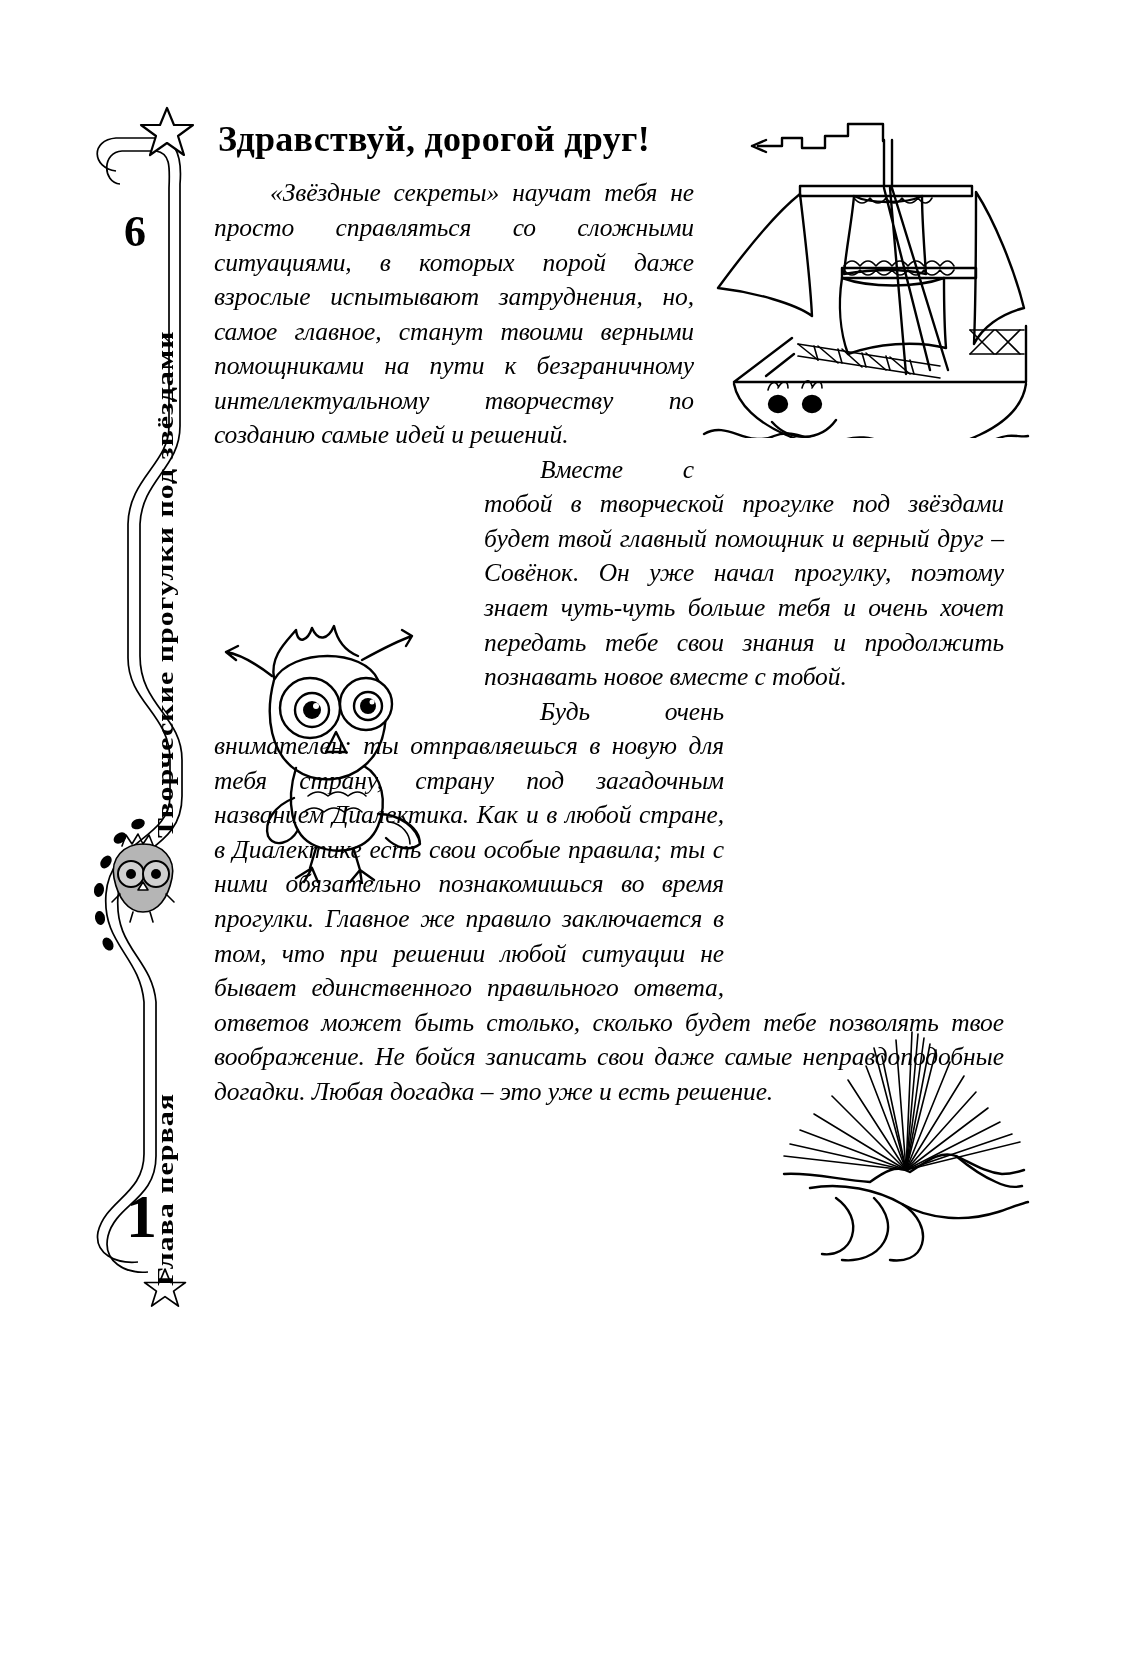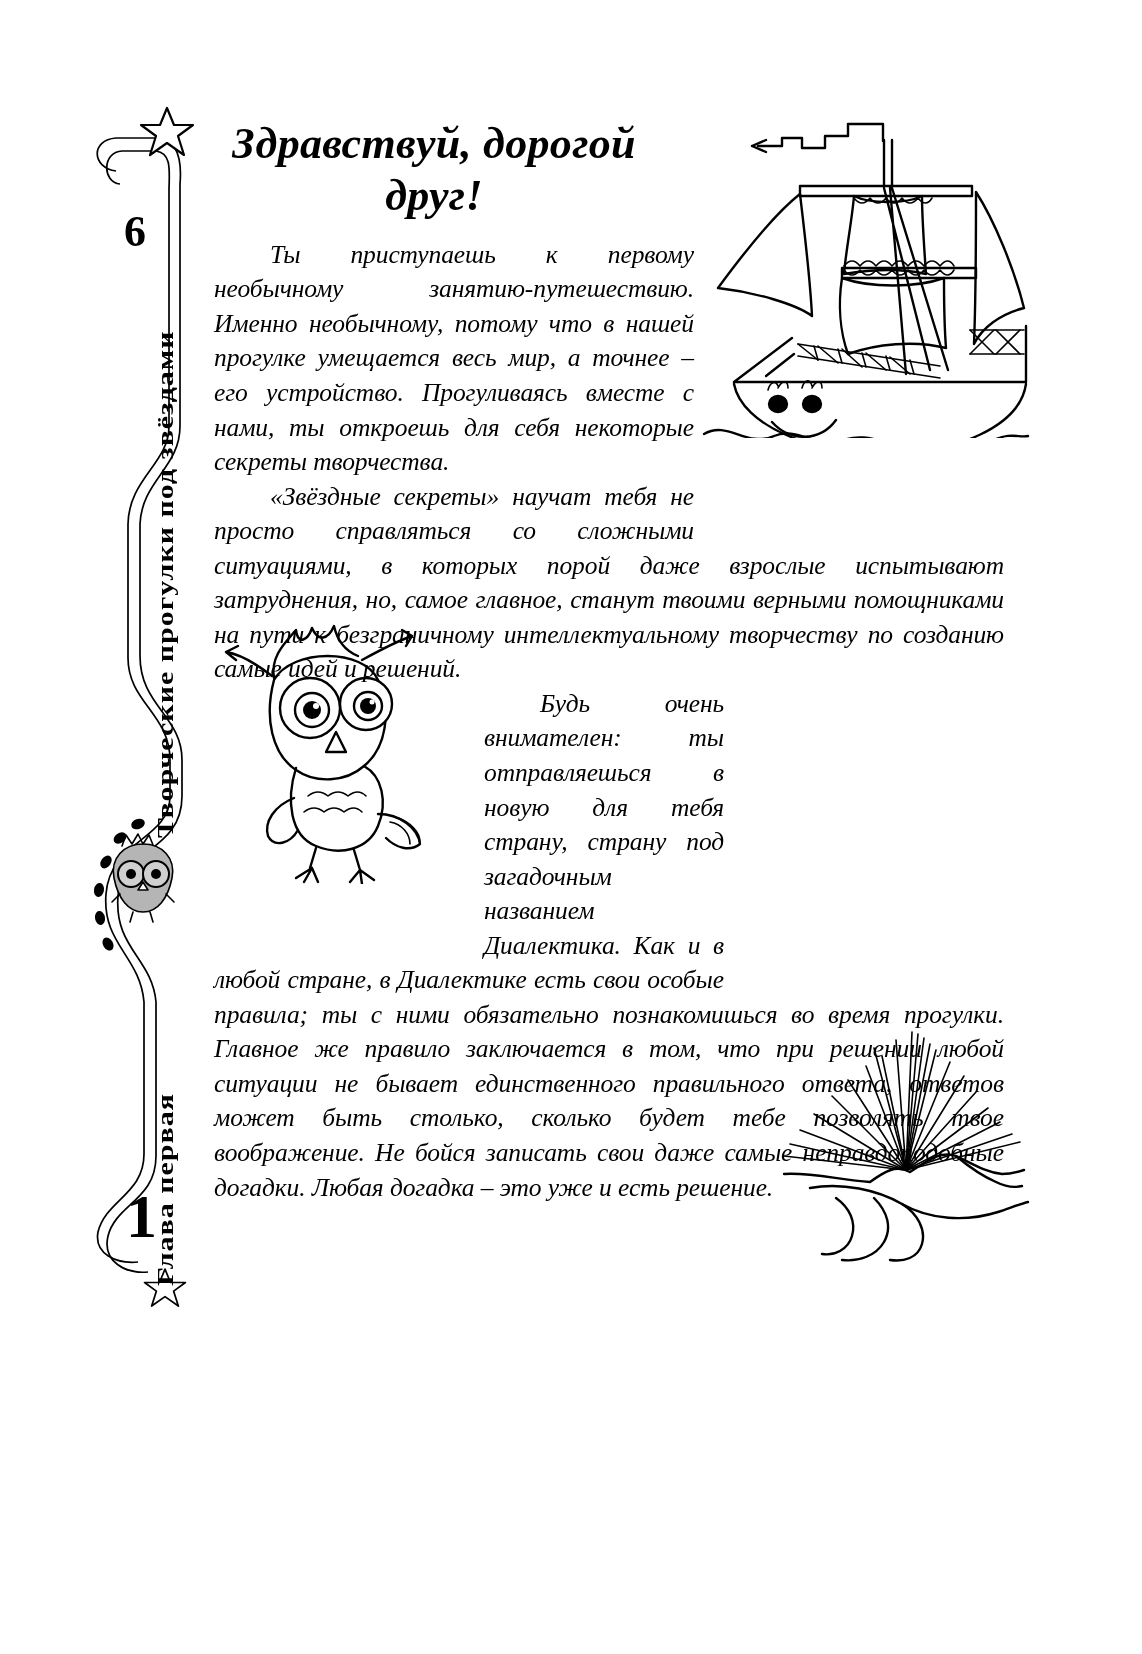--- a/index.html
+++ b/index.html
@@ -84,23 +84,22 @@
 
   
   #content {
     position: absolute;
     left: 214px;
     top: 118px;
     width: 790px;
     height: 1310px;
   }
   #doc-title {
-    font-size: 44px;
-    font-weight: bold;
-    font-style: italic;
+    font-size: 36px;
+    font-weight: bold;
     text-align: center;
     line-height: 1.18;
     width: 440px;
     margin: 0 0 16px 0;
     letter-spacing: 0.3px;
   }
   p.body-text {
     font-size: 25.5px;
     font-style: italic;
     line-height: 1.355;
@@ -342,24 +341,24 @@
     <path class="ink" d="M66 176 C80 186, 86 200, 82 214 C78 228, 64 234, 52 232"></path>
     <path class="ink" d="M104 176 C118 190, 122 206, 114 220 C106 234, 88 240, 72 238"></path>
     <path class="ink" d="M132 182 C148 192, 156 208, 152 222 C148 236, 134 240, 120 238"></path>
   </svg>
 
   <div id="content">
 
     <h1 id="doc-title">Здравствуй, дорогой друг!</h1>
 
     <div class="spacer-col-narrow-1"></div>
-    <p class="body-text">Ты приступаешь к первому необычному занятию-путешествию. Именно необычному, потому что в нашей прогулке умещается весь мир, а точнее – его устройство. Прогуливаясь вместе с нами, ты откроешь для себя некоторые секреты творчества.</p>
 
     <p class="body-text">«Звёздные секреты» научат тебя не просто справляться со сложными ситуациями, в которых порой даже взрослые испытывают затруднения, но, самое главное, станут твоими верными помощниками на пути к безграничному интеллектуальному творчеству по созданию самые идей и решений.</p>
 
     <div class="spacer-owl"></div>
+    <p class="body-text">Вместе с тобой в творческой прогулке под звёздами будет твой главный помощник и верный друг – Совёнок. Он уже начал прогулку, поэтому знает чуть-чуть больше тебя и очень хочет передать тебе свои знания и продолжить познавать новое вместе с тобой.</p>
 
     <div class="spacer-mountain"></div>
     <p class="body-text">Будь очень внимателен: ты отправляешься в новую для тебя страну, страну под загадочным названием Диалектика. Как и в любой стране, в Диалектике есть свои особые правила; ты с ними обязательно познакомишься во время прогулки. Главное же правило заключается в том, что при решении любой ситуации не бывает единственного правильного ответа, ответов может быть столько, сколько будет тебе позволять твое воображение. Не бойся записать свои даже самые неправдоподобные догадки.  Любая догадка – это уже и есть решение.</p>
 
   </div>
 
 </div>
 
 </body></html>

